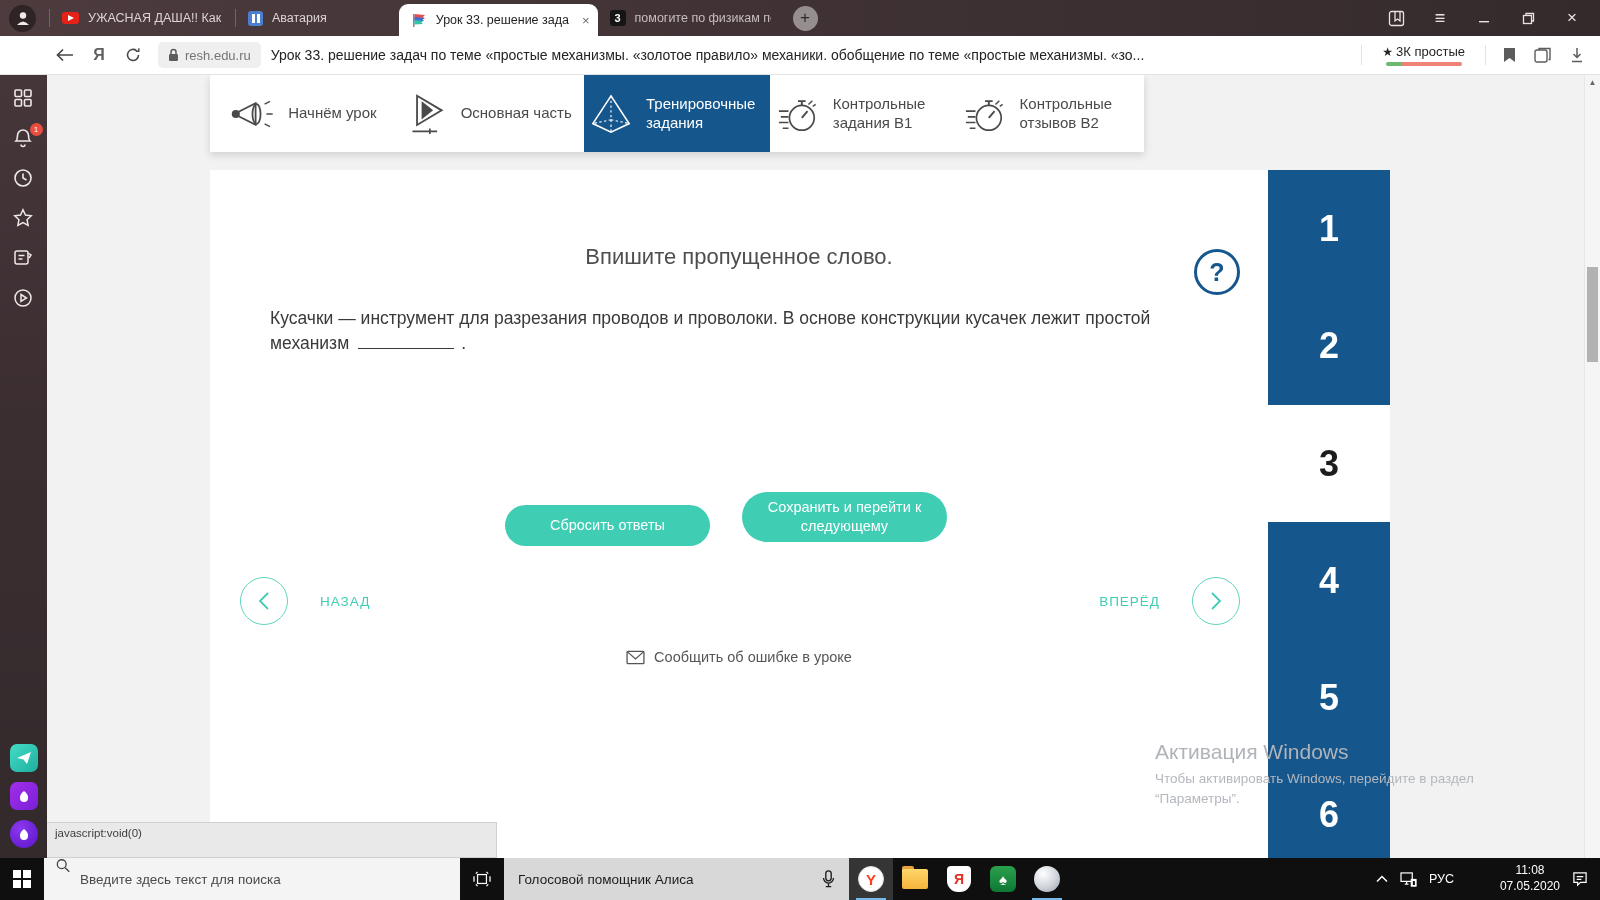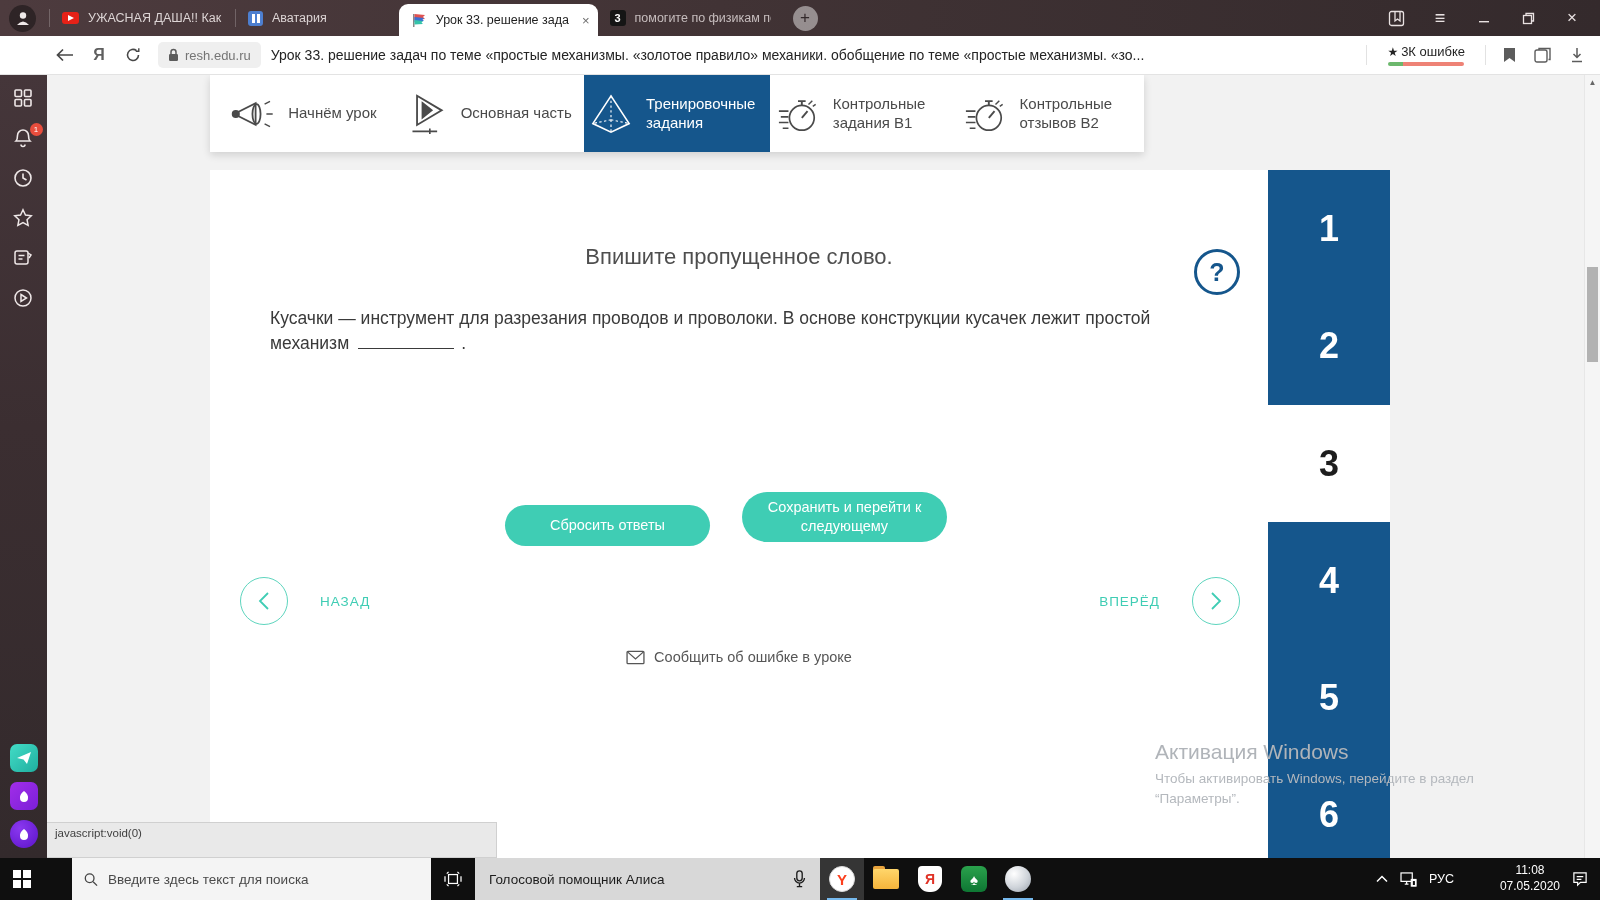--- a/index.html
+++ b/index.html
@@ -124,22 +124,22 @@
   .statusbar { position:absolute; left:47px; bottom:42px; width:450px; height:36px; background:#e9e9e9;
                border:1px solid #d0d0d0; border-left:none; font-size:11.5px; color:#3f3f3f;
                line-height:21px; padding-left:8px; z-index:16; }
 
   
   .taskbar { position:absolute; left:0; bottom:0; width:1600px; height:42px; background:#0f0f0f;
              display:flex; align-items:stretch; color:#fff; z-index:30; }
   .tk-start { width:44px; display:flex; align-items:center; justify-content:center; cursor:pointer; }
   .winlogo { display:grid; grid-template-columns:8px 8px; grid-template-rows:8px 8px; gap:1.5px; }
   .winlogo span { background:#fff; }
-  .tk-search { width:359px; background:#f4f4f4; display:flex; align-items:center; gap:10px;
-               padding:0 12px; cursor:text;margin-left:28px; }
+  .tk-search { width:416px; background:#f4f4f4; display:flex; gap:10px;
+               padding:0 12px; cursor:text; }
   .tk-search input { border:none; background:transparent; outline:none; width:100%;
                      font-family:inherit; font-size:13.5px; color:#333; }
   .tk-search input::placeholder { color:#4a4a4a; opacity:1; }
   .tk-btn { width:44px; display:flex; align-items:center; justify-content:center; cursor:pointer; }
   .tk-alice { width:345px; background:#d8d8d8; color:#1c1c1c; font-size:13.5px; display:flex;
               align-items:center; justify-content:space-between; padding:0 14px; cursor:pointer; }
   .tk-app { width:44px; display:flex; align-items:center; justify-content:center; position:relative; cursor:pointer; }
   .tk-app.active { background:#353535; }
   .runline::after { content:""; position:absolute; bottom:0; left:7px; right:7px; height:2px; background:#76b9ed; }
   .ybr { width:26px; height:26px; border-radius:50%; background:#fff; border:1px solid #ddd;
@@ -245,21 +245,21 @@
       <rect x="1" y="6" width="9" height="7" rx="1.2" fill="#5c5c5c"></rect>
       <path d="M3 6 V4 a2.5 2.5 0 0 1 5 0 V6" fill="none" stroke="#5c5c5c" stroke-width="1.5"></path>
     </svg>
     <span>resh.edu.ru</span>
   </div>
   <div class="page-title">Урок 33. решение задач по теме «простые механизмы. «золотое правило» механики. обобщение по теме «простые механизмы. «зо...</div>
 
   <div class="tb-div"></div>
   <div class="reviews">
     <div class="reviews-top">
-      <span class="st">★</span><span>3К ошибке</span>
+      <span class="st">★</span><span>3К простые</span>
     </div>
     <div class="reviews-bar"></div>
   </div>
   <div class="tb-div"></div>
 
   <div class="tb-ic">
     <svg width="13" height="16" viewBox="0 0 13 16">
         <path d="M1 1 h11 v14 l-5.5 -4 L1 15 Z" fill="#5c5c5c"></path>
       </svg>
   </div>

